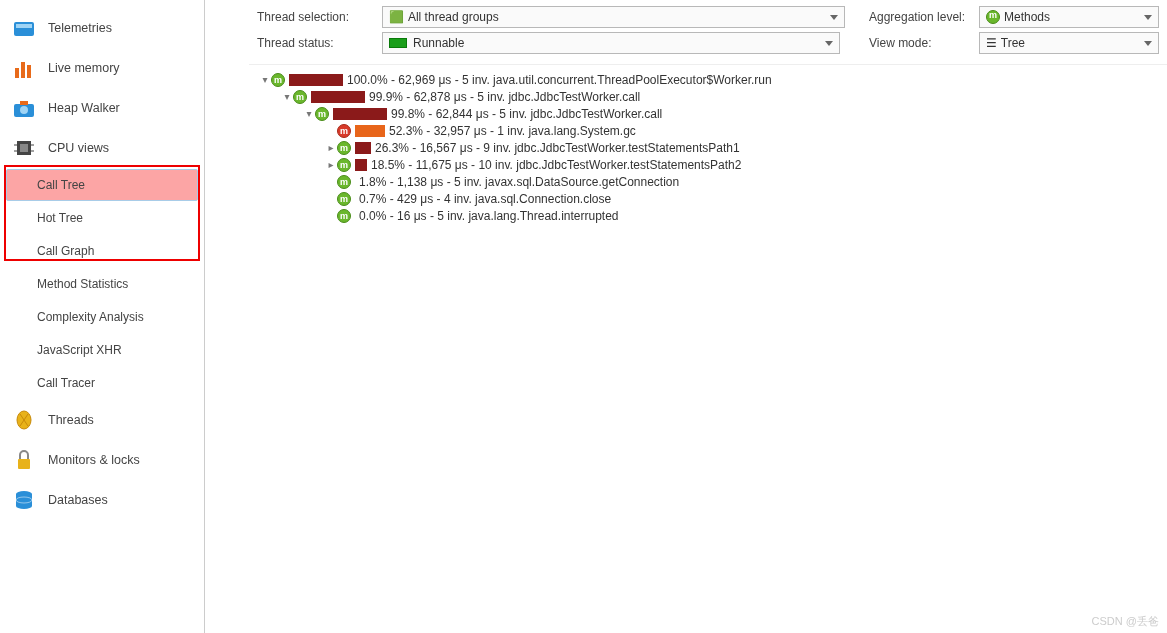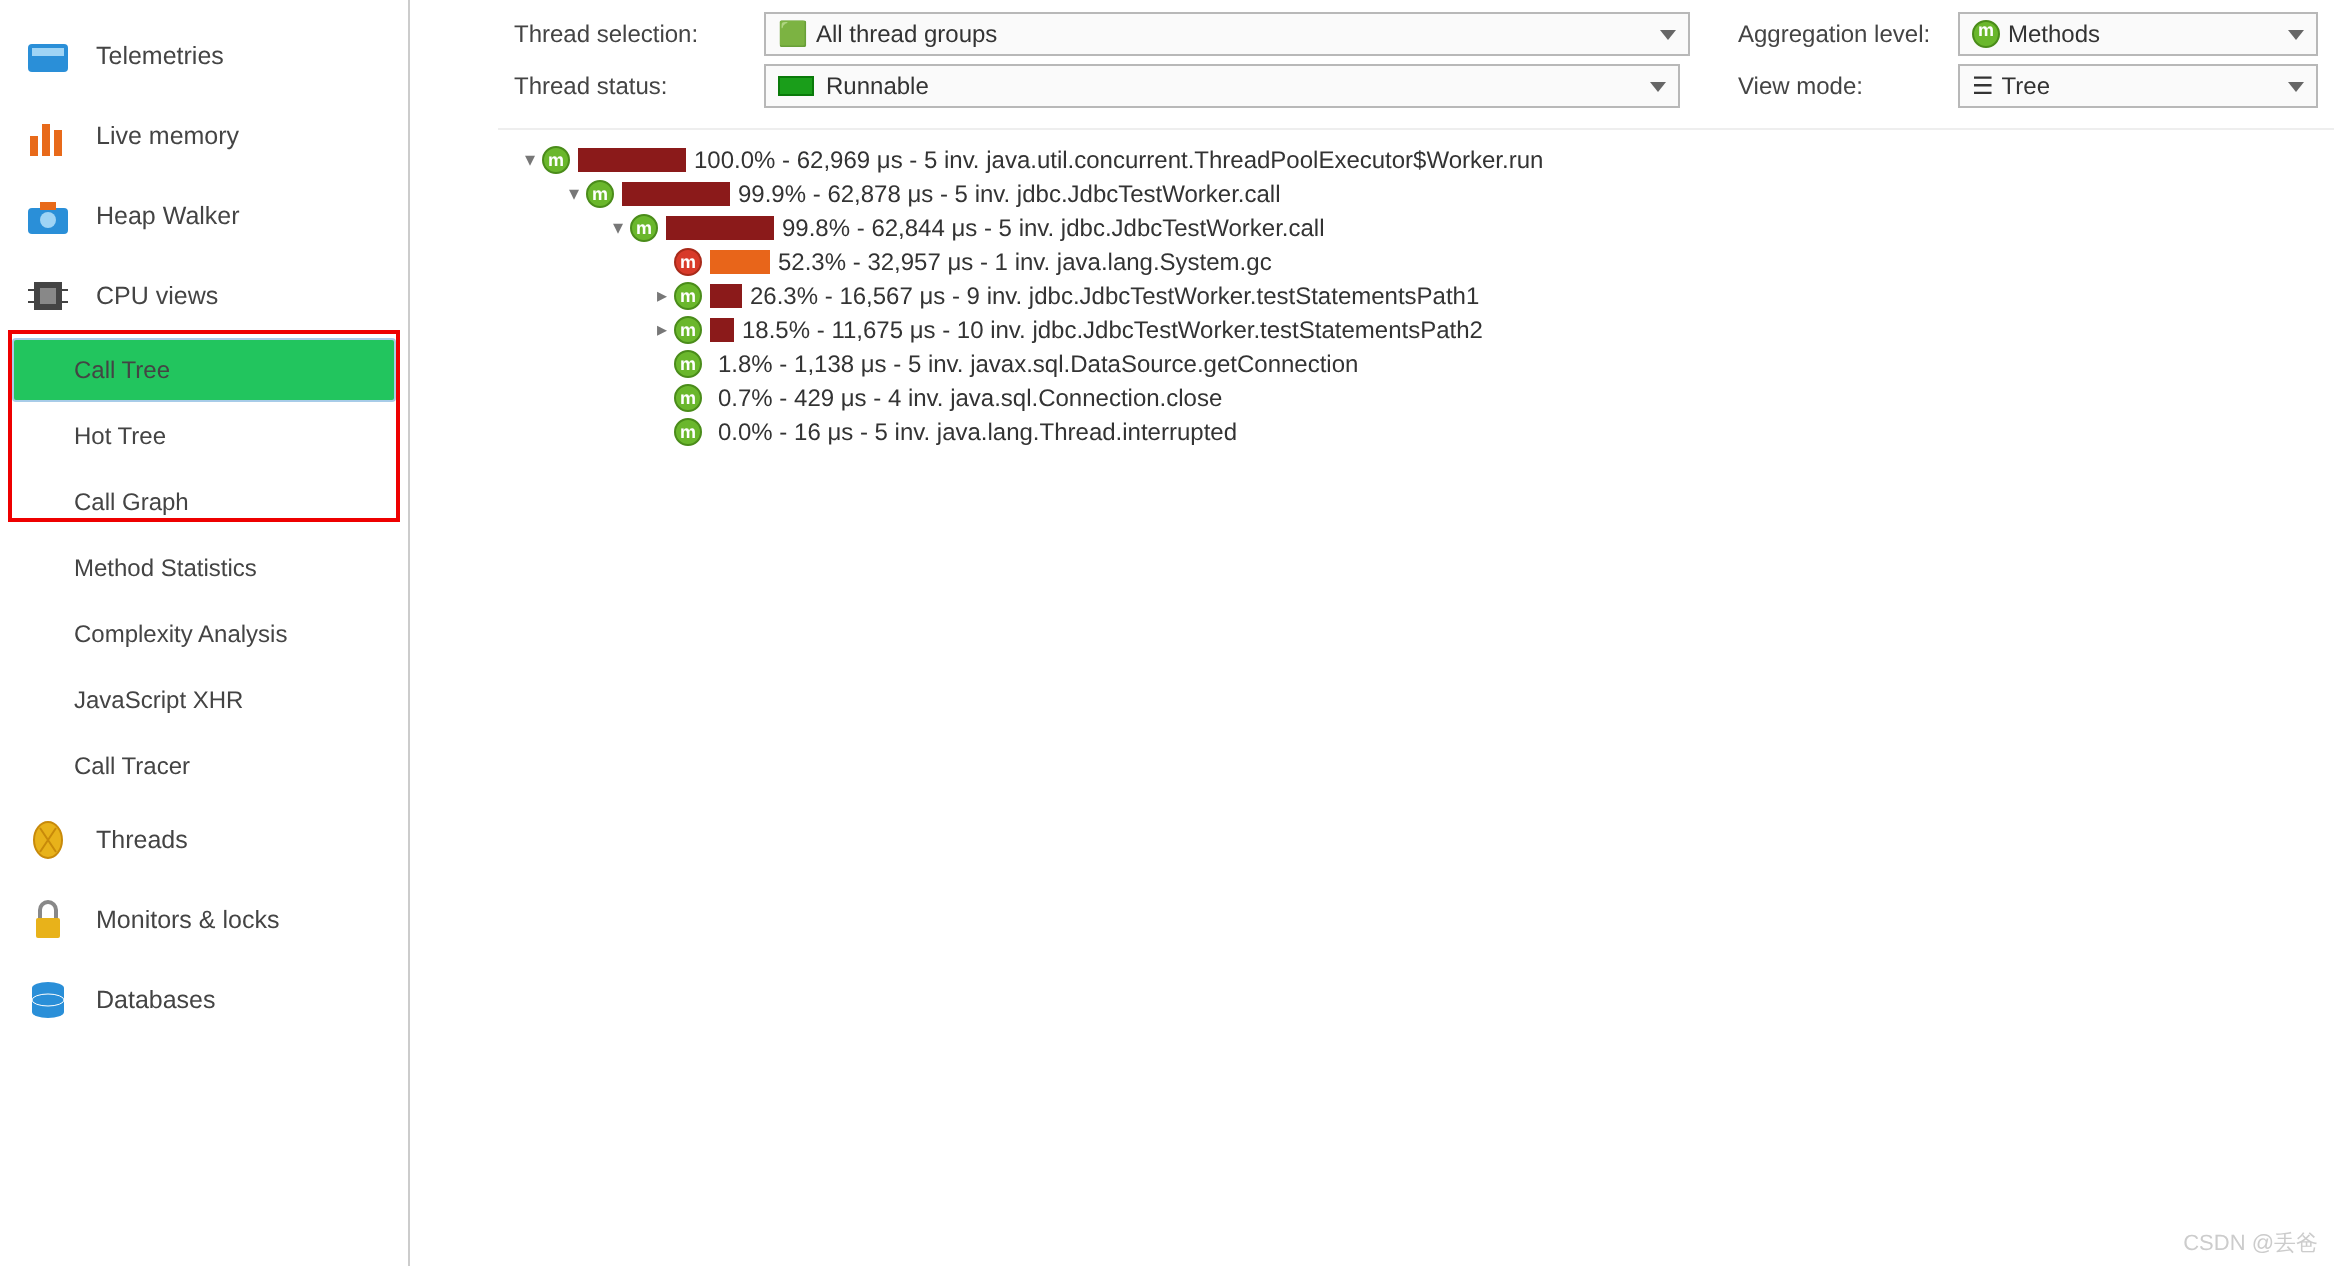--- a/index.html
+++ b/index.html
@@ -3,21 +3,21 @@
 <meta charset="utf-8">
 <style>
 * { box-sizing: border-box; margin: 0; padding: 0; }
 body { font-family: "Segoe UI", Arial, sans-serif; font-size: 12px; color: #333; background: #fff; width: 1167px; height: 633px; overflow: hidden; position: relative; }
 .container { display: flex; height: 100%; gap: 44px; }
 .sidebar { width: 205px; border-right: 1px solid #ccc; padding: 8px 0; background: #fff; }
 .nav-item { display: flex; align-items: center; padding: 8px 12px; cursor: pointer; }
 .nav-icon { width: 24px; height: 24px; margin-right: 12px; display: flex; align-items: center; justify-content: center; }
 .nav-label { font-size: 12.5px; color: #444; }
 .sub-item { padding: 8px 12px 8px 30px; cursor: pointer; font-size: 12px; color: #444; border: 1px solid transparent; margin: 1px 6px; }
-.sub-item.selected { background: #22c55e; border: 1px solid #a8cce8; border-radius: 2px; }
+.sub-item.selected { background: #fca5a5; border: 1px solid #a8cce8; border-radius: 2px; }
 .highlight-box { position: absolute; left: 4px; top: 165px; width: 196px; height: 96px; border: 2px solid #e00; pointer-events: none; }
 .main { flex: 1; display: flex; flex-direction: column; }
 .filters { display: flex; flex-wrap: wrap; padding: 6px 8px; border-bottom: 1px solid #eee; }
 .filter-row { display: flex; align-items: center; margin-bottom: 4px; width: 100%; }
 .filter-left { flex: 1; display: flex; align-items: center; }
 .filter-right { width: 290px; display: flex; align-items: center; }
 .filter-label { width: 125px; color: #444; font-size: 12px; }
 .filter-label-r { width: 110px; color: #444; font-size: 12px; }
 .filter-select { flex: 1; height: 22px; border: 1px solid #b8b8b8; background: #fafafa; display: flex; align-items: center; padding: 0 6px; position: relative; font-size: 12px; }
 .filter-select::after { content: ""; position: absolute; right: 6px; top: 8px; border-left: 4px solid transparent; border-right: 4px solid transparent; border-top: 5px solid #666; }

